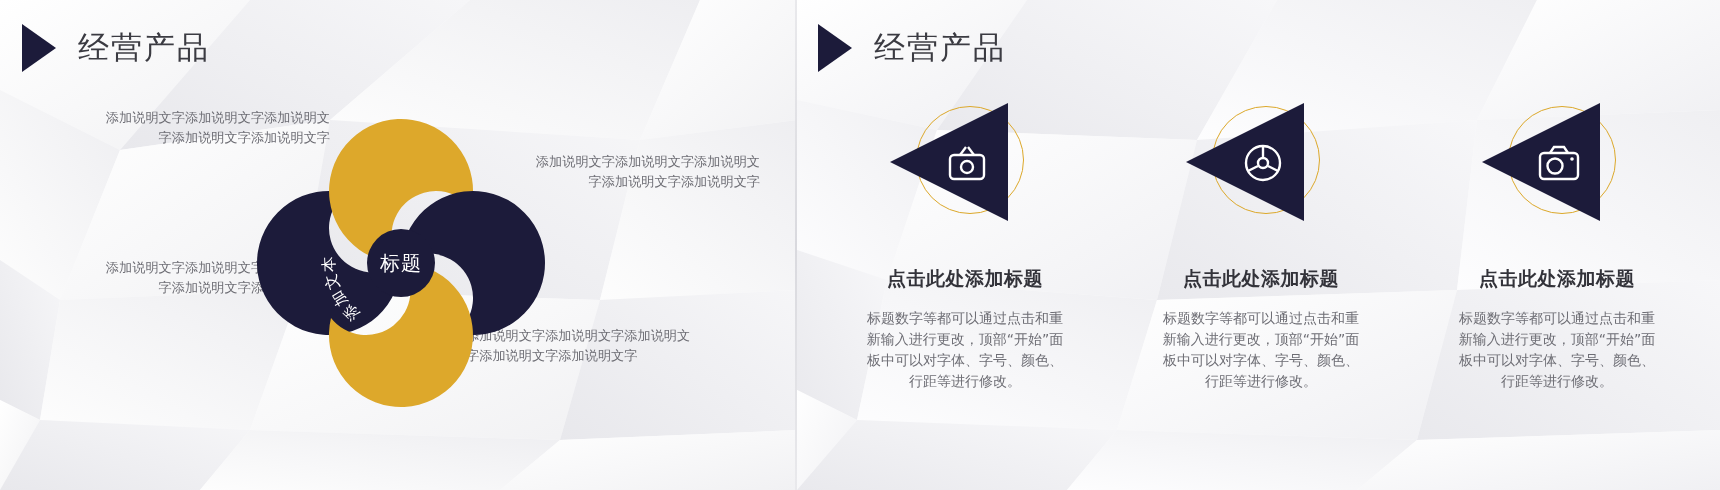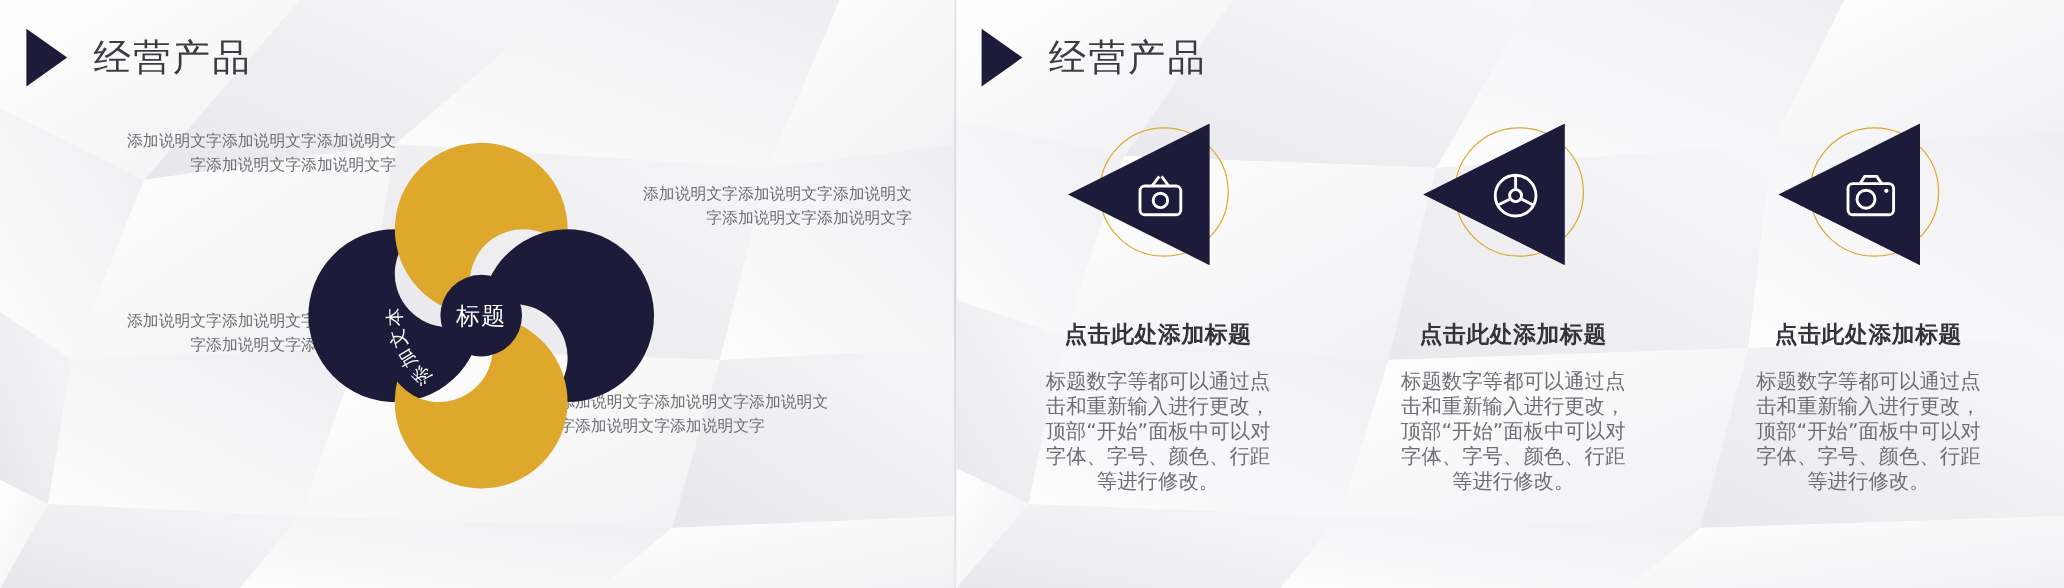--- a/index.html
+++ b/index.html
@@ -27,33 +27,33 @@
   
   .wheel{position:absolute;left:256px;top:118px;width:290px;height:290px;}
   .wheel svg{display:block;}
   .petal-lbl{font-size:15.5px;fill:#ffffff;font-family:"DejaVu Sans",sans-serif;
      letter-spacing:1.3px;}
   .hub-lbl{font-size:20px;fill:#ffffff;font-family:"DejaVu Sans",sans-serif;letter-spacing:1px;}
 
   
   .note{position:absolute;font-size:13.2px;line-height:20px;color:#6d6d74;
     font-family:"DejaVu Sans",sans-serif;white-space:pre-line;}
-  .note.r{text-align:right;font-family:Liberation Serif, serif;}
+  .note.r{text-align:right;}
   .note.l{text-align:left;}
 
   
   .cards{position:absolute;left:20px;top:100px;width:890px;display:flex;}
   .card{width:296px;display:flex;flex-direction:column;align-items:center;}
   .iconwrap{position:relative;width:150px;height:122px;}
   .goldring{position:absolute;left:26px;top:6px;width:108px;height:108px;
     border:1.4px solid #dca82a;border-radius:50%;box-sizing:border-box;}
   .ptri-svg{position:absolute;left:0;top:3px;}
   .card-title{margin-top:44px;font-size:19px;color:#33333a;font-weight:bold;
     font-family:"DejaVu Sans",sans-serif;letter-spacing:.5px;}
-  .card-body{margin-top:16px;width:200px;text-align:center;font-size:17px;
+  .card-body{margin-top:16px;width:200px;text-align:center;font-size:14px;
     line-height:21px;color:#6d6d74;font-family:"DejaVu Sans",sans-serif;}
 </style>
 </head>
 <body>
 
 <div class="stage">
 
   <div class="slide slideL">
     <svg width="797" height="490" style="position:absolute;left:0;top:0">
       <defs>

